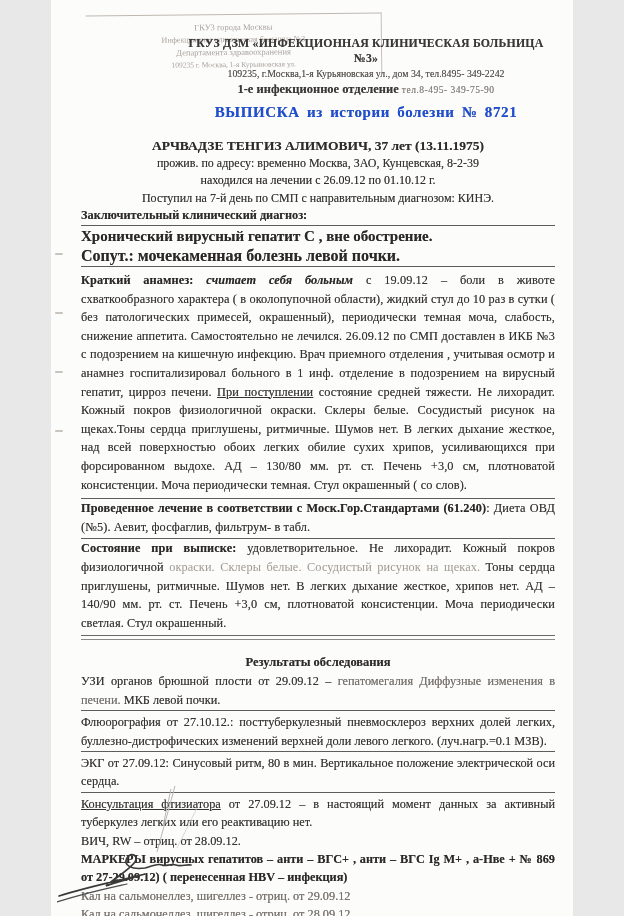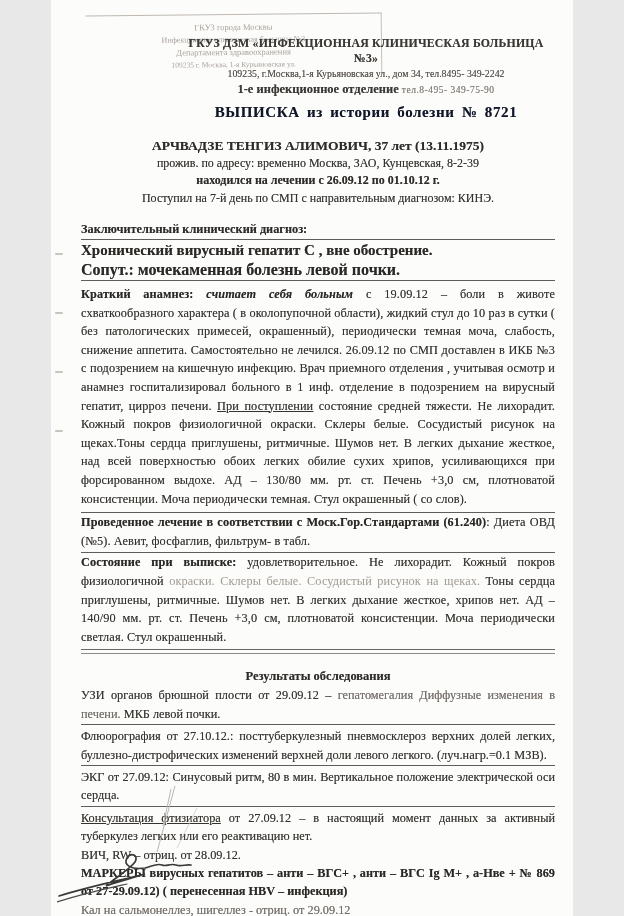--- a/index.html
+++ b/index.html
@@ -27,29 +27,29 @@
     padding-top:6px;box-sizing:border-box;
   }
   .stamp .s2{font-size:8px;}
   .stamp .s4{font-size:7.5px;}
   
   .header{position:relative;z-index:1;padding-left:96px;text-align:center;padding-top:36px;}
   .org{font-weight:bold;font-size:11.8px;letter-spacing:.2px;color:#3a3834;}
   .addr{font-size:9.8px;color:#55504b;margin-top:2px;}
   .dept{font-weight:bold;font-size:12.5px;margin-top:3px;color:#3a3834;}
   .dept .phone{font-weight:normal;font-size:9.5px;color:#8d8780;letter-spacing:.5px;}
-  .doc-title{font-weight:bold;font-size:15px;letter-spacing:.6px;word-spacing:3px;margin-top:7px;color:#0f172a;}
+  .doc-title{font-weight:bold;font-size:15px;letter-spacing:.6px;word-spacing:3px;margin-top:7px;color:#1d4ed8;}
   
   .patient{text-align:center;margin-top:17px;line-height:15.5px;}
   .pname{font-weight:bold;font-size:13.5px;color:#2e2c29;}
   .pline{font-size:12px;margin-top:2px;}
-  .pbold{font-weight:bold;color:#2e2c29;}
+  .pbold{font-weight:normal;color:#2e2c29;}
   
   .rule{border-bottom:1px solid #5f5d59;}
-  .dxlabel{font-weight:bold;font-size:12.3px;line-height:15px;padding-bottom:2px;margin-top:16px;color:#2e2c29;}
+  .dxlabel{font-weight:bold;font-size:12.3px;line-height:15px;padding-bottom:2px;margin-top:2px;color:#2e2c29;}
   .dxmain{font-weight:bold;font-size:15px;line-height:19px;margin-top:1px;color:#2b2926;}
   .dxsub{font-weight:bold;font-size:16px;line-height:15px;margin-top:2px;padding-bottom:3px;color:#2b2926;}
   .para{font-size:12.3px;line-height:18.6px;text-align:justify;letter-spacing:.1px;}
   .anamnesis{margin-top:4px;padding-bottom:4px;}
   .b{font-weight:bold;color:#2b2926;}
   .bi{font-weight:bold;font-style:italic;color:#2b2926;}
   .u{text-decoration:underline;}
   .faded{color:#a09a91;text-shadow:none;}
   .halffaded{color:#77726c;}
   .treat{padding-bottom:2px;}

